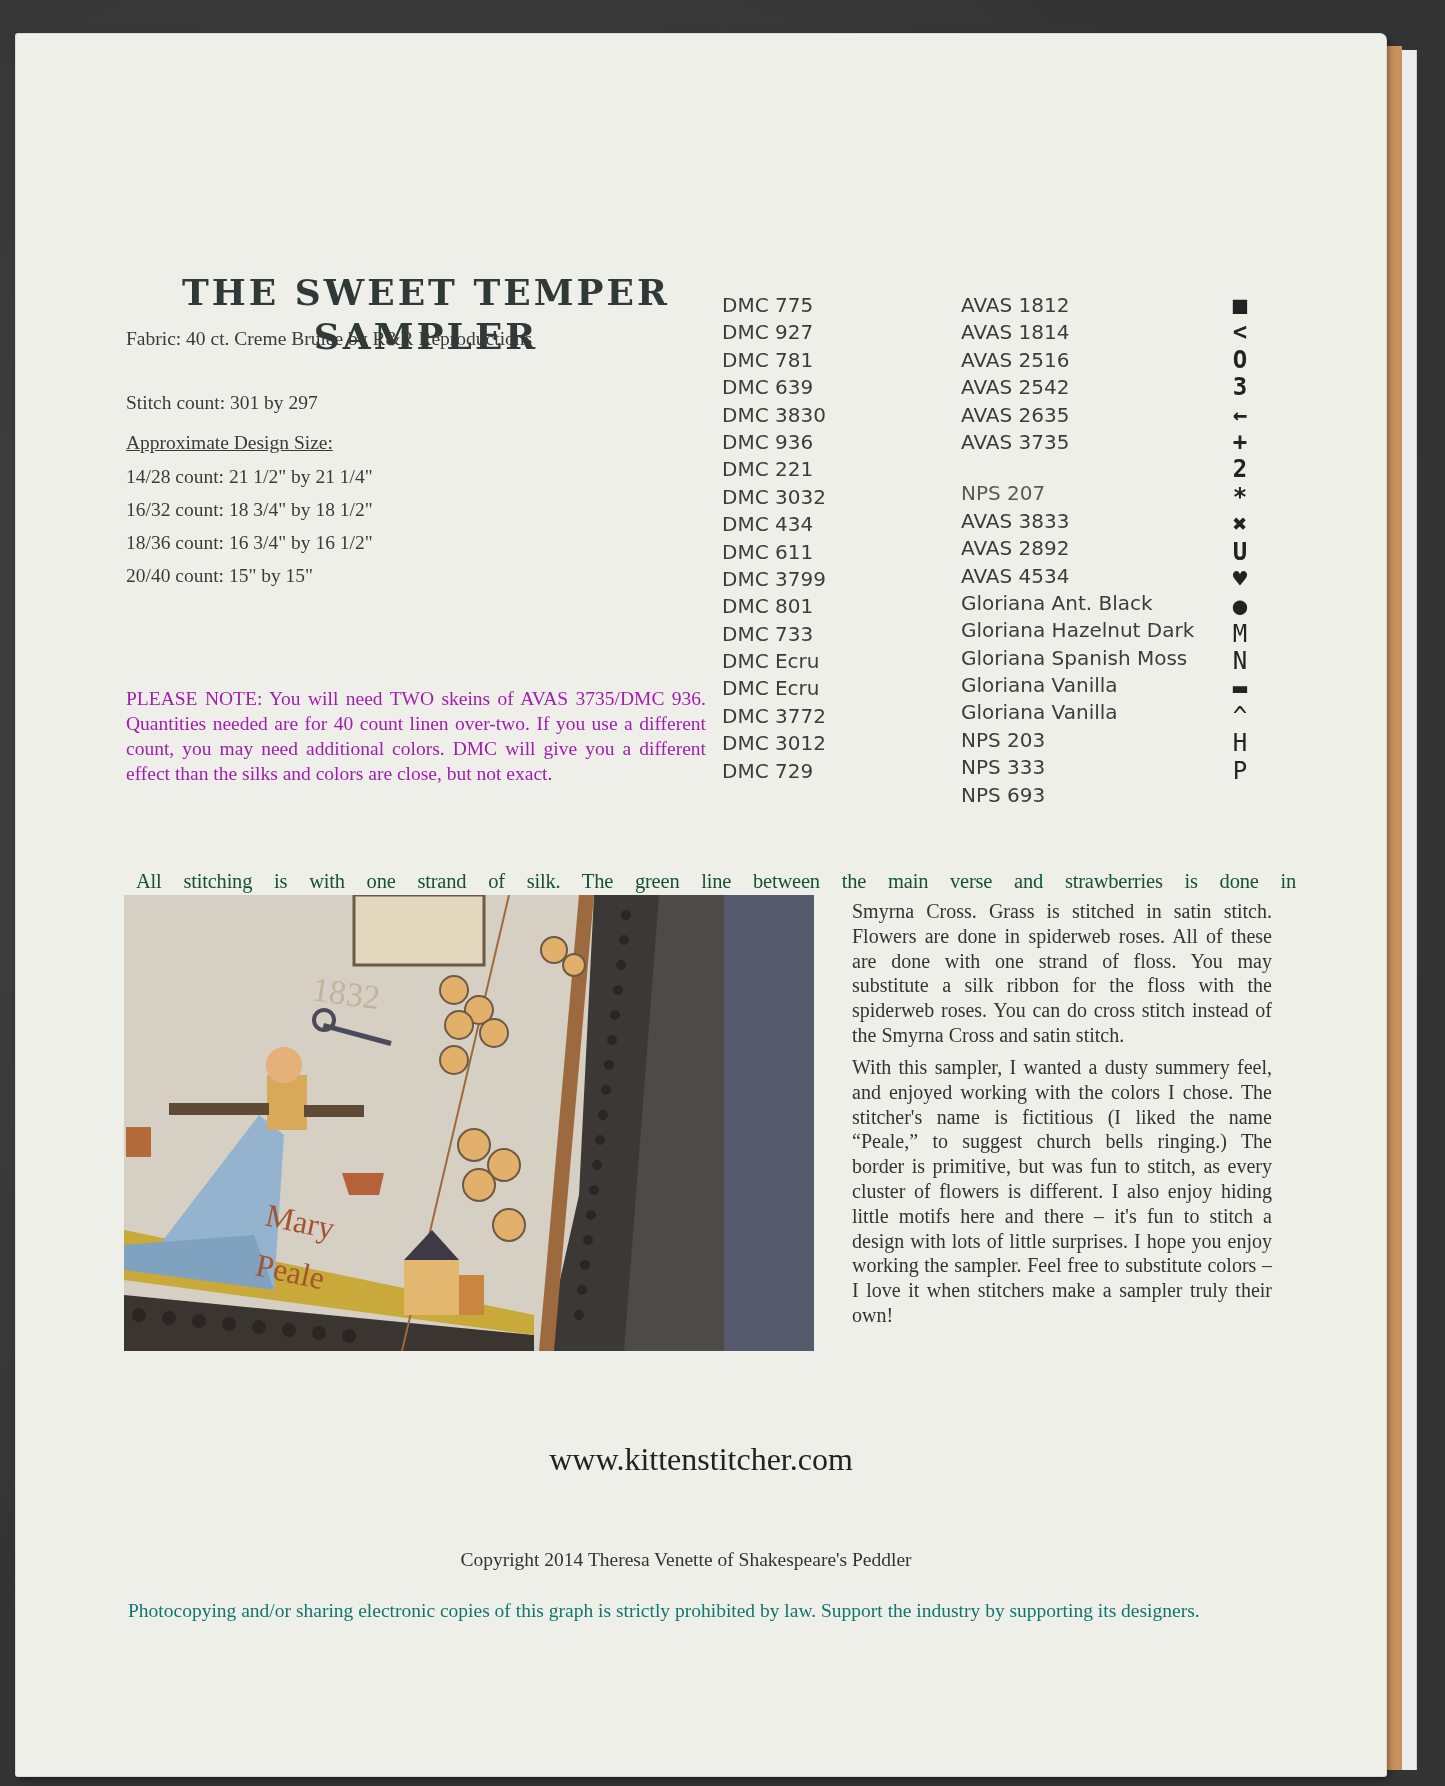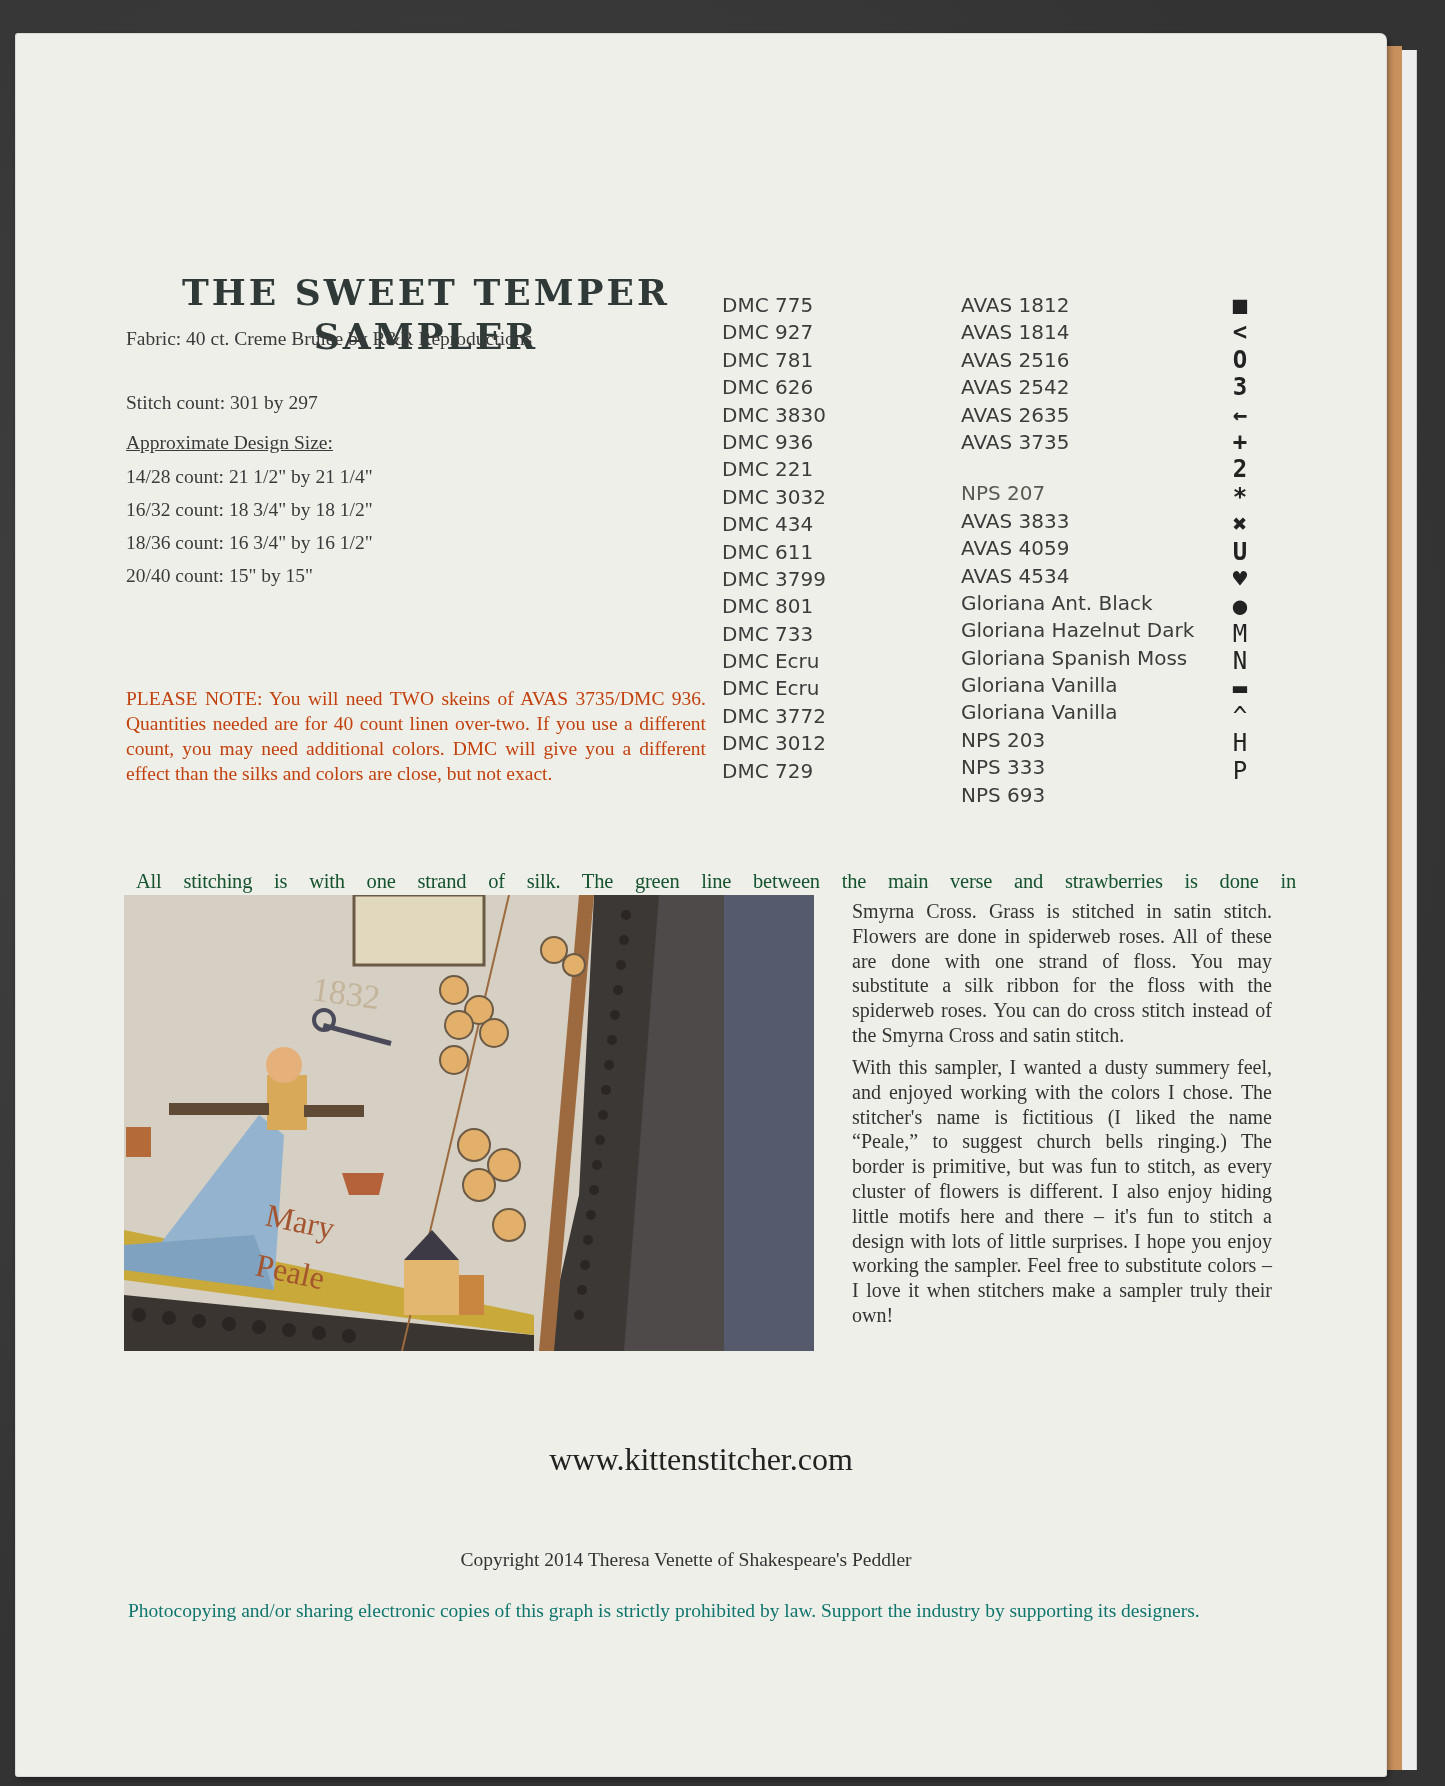--- a/index.html
+++ b/index.html
@@ -28,21 +28,21 @@
   .title {
     left:160px; top:236px; width:500px; text-align:center;
     font-family:"DejaVu Serif", serif; font-size:36px; line-height:44px;
     letter-spacing:3px; color:#2f3a38; font-weight:bold;
   }
   .info { font-size:19.5px; color:#3a3a3a; }
   .info-line { position:absolute; left:110px; white-space:nowrap; }
   .underline { text-decoration:underline; }
   .note {
     left:110px; top:652px; width:580px; font-size:19.5px; line-height:25px;
-    text-align:justify; color:#c2410c;
+    text-align:justify; color:#a21caf;
   }
   .floss {
     font-family:"DejaVu Sans", sans-serif; font-size:20px; color:#3c3c3c;
     line-height:27.4px;
   }
   .floss .row { height:27.4px; white-space:nowrap; }
   .col-dmc { left:706px; top:258px; }
   .col-alt { left:945px; top:258px; }
   .col-sym { left:1204px; top:258px; width:40px; text-align:center;
     font-family:"DejaVu Sans Mono", monospace; font-size:24px; color:#222; font-weight:bold; }
@@ -93,21 +93,21 @@
     <div class="info-line" style="top:498px">18/36 count: 16 3/4" by 16 1/2"</div>
     <div class="info-line" style="top:531px">20/40 count: 15" by 15"</div>
   </div>
 
   <div class="abs note">PLEASE NOTE: You will need TWO skeins of AVAS 3735/DMC 936. Quantities needed are for 40 count linen over-two. If you use a different count, you may need additional colors.  DMC will give you a different effect than the silks and colors are close, but not exact.</div>
 
   <div class="abs floss col-dmc">
     <div class="row">DMC 775</div>
     <div class="row">DMC 927</div>
     <div class="row">DMC 781</div>
-    <div class="row">DMC 626</div>
+    <div class="row">DMC 639</div>
     <div class="row">DMC 3830</div>
     <div class="row">DMC 936</div>
     <div class="row">DMC 221</div>
     <div class="row">DMC 3032</div>
     <div class="row">DMC 434</div>
     <div class="row">DMC 611</div>
     <div class="row">DMC 3799</div>
     <div class="row">DMC 801</div>
     <div class="row">DMC 733</div>
     <div class="row">DMC Ecru</div>
@@ -119,21 +119,21 @@
 
   <div class="abs floss col-alt">
     <div class="row">AVAS 1812</div>
     <div class="row">AVAS 1814</div>
     <div class="row">AVAS 2516</div>
     <div class="row">AVAS 2542</div>
     <div class="row">AVAS 2635</div>
     <div class="row">AVAS 3735</div>
     <div class="row nps">NPS 207</div>
     <div class="row">AVAS 3833</div>
-    <div class="row">AVAS 4059</div>
+    <div class="row">AVAS 2892</div>
     <div class="row">AVAS 4534</div>
     <div class="row">Gloriana Ant. Black</div>
     <div class="row">Gloriana Hazelnut Dark</div>
     <div class="row">Gloriana Spanish Moss</div>
     <div class="row">Gloriana Vanilla</div>
     <div class="row">Gloriana Vanilla</div>
     <div class="row">NPS 203</div>
     <div class="row">NPS 333</div>
     <div class="row">NPS 693</div>
   </div>

